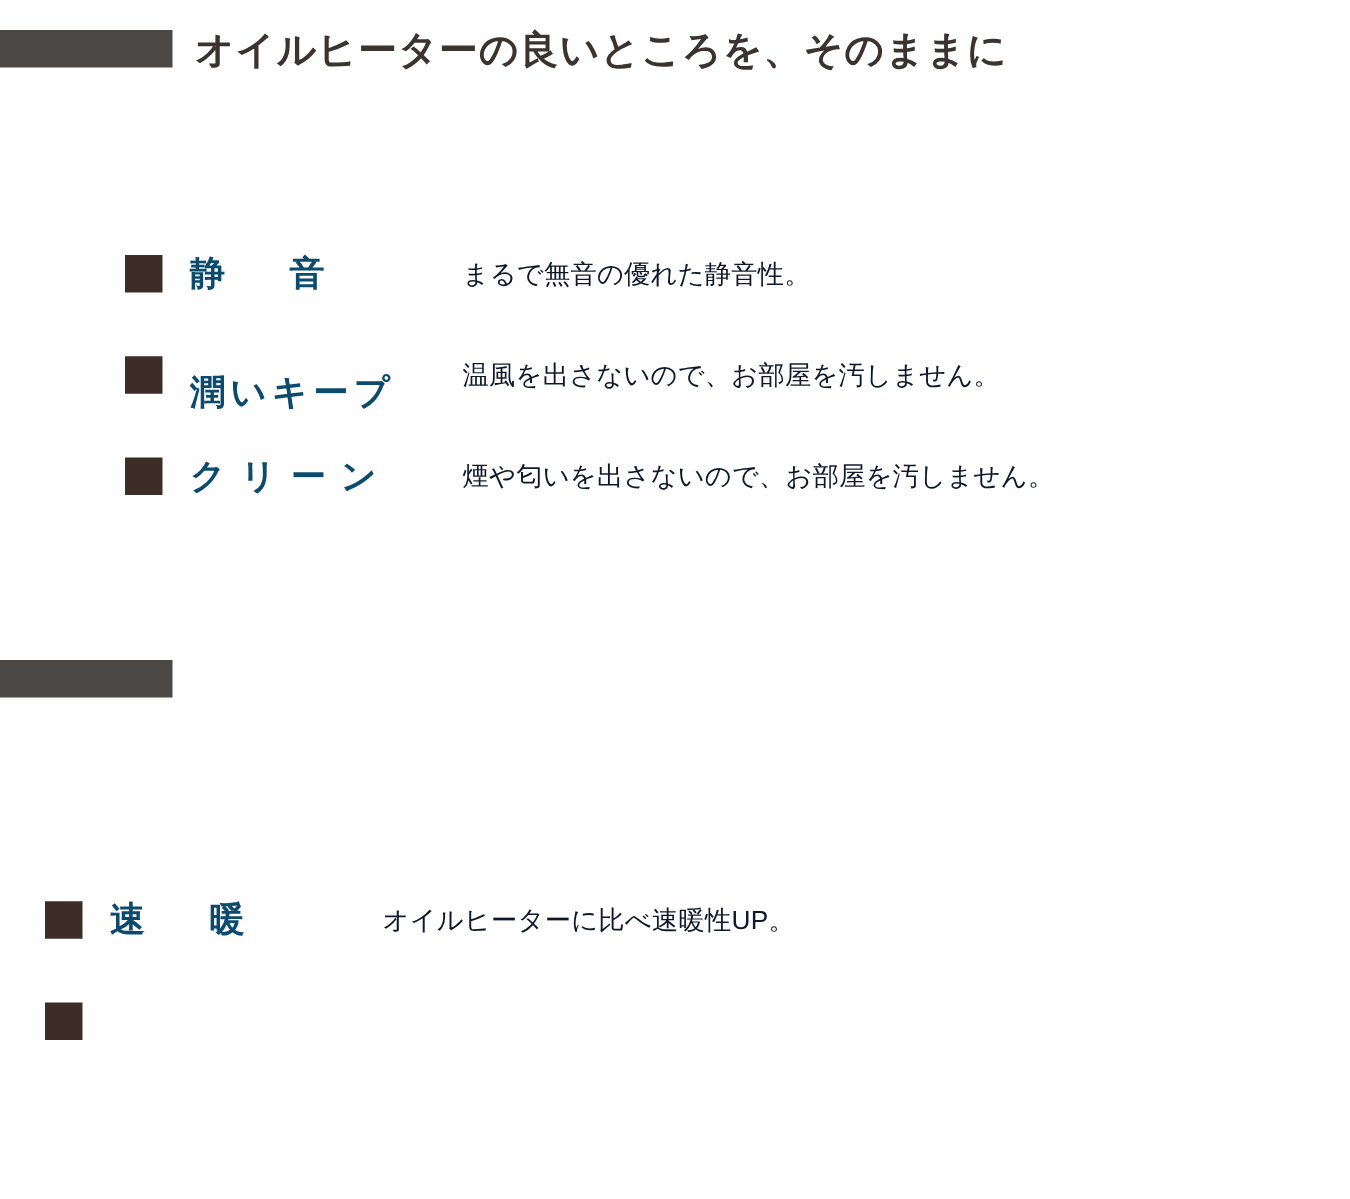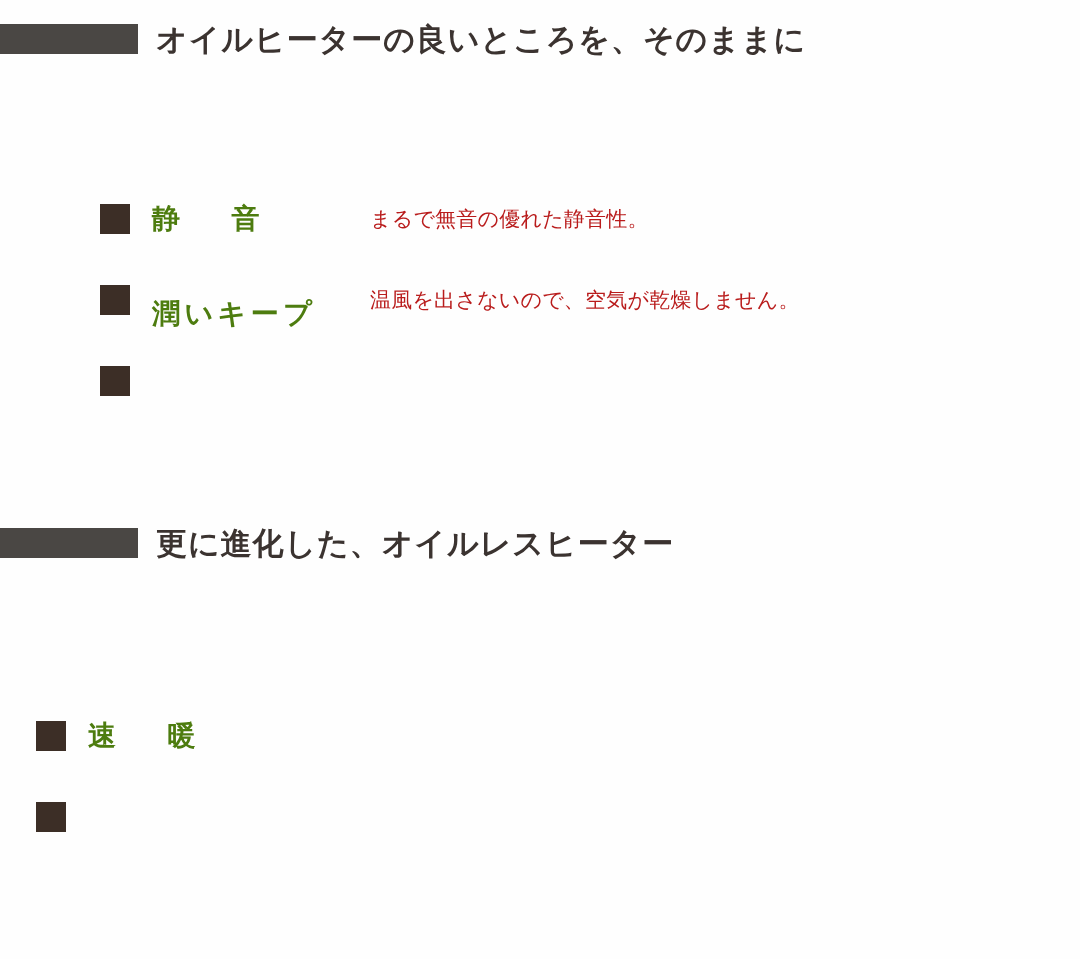--- a/index.html
+++ b/index.html
@@ -70,34 +70,34 @@
     height: 30px;
     background: #3c2e26;
     flex: 0 0 auto;
   }
   .feature-title {
     width: 218px;
     flex: 0 0 auto;
     margin-left: 22px;
     font-size: 28px;
     font-weight: 700;
-    color: #4d7c0f;
+    color: #0c4a6e;
     letter-spacing: 0.02em;
     white-space: nowrap;
   }
   .feature-title.wide-space {
     letter-spacing: 0.42em;
   }
   .feature-title.mid-space {
     letter-spacing: 0.16em;
     margin-top: 28px;
   }
   .feature-desc {
     font-size: 21px;
-    color: #b91c1c;
+    color: #0f172a;
     letter-spacing: 0.01em;
     white-space: nowrap;
     font-weight: 400;
   }
   .feature-desc sup {
     font-size: 12px;
     vertical-align: super;
     letter-spacing: 0;
   }
 </style>
@@ -116,41 +116,43 @@
 
       <div class="feature">
         <div class="feature-square"></div>
         <div class="feature-title wide-space">静　音</div>
         <div class="feature-desc">まるで無音の優れた静音性。</div>
       </div>
 
       <div class="feature">
         <div class="feature-square"></div>
         <div class="feature-title mid-space">潤いキープ</div>
-        <div class="feature-desc">温風を出さないので、空気が乾燥しません。</div>
+        <div class="feature-desc">温風を出さないので、お部屋を汚しません。</div>
       </div>
 
       <div class="feature">
         <div class="feature-square"></div>
+        <div class="feature-title wide-space">クリーン</div>
+        <div class="feature-desc">煙や匂いを出さないので、お部屋を汚しません。</div>
       </div>
 
     </div>
   </div>
 
   <div class="section section-2">
     <div class="heading-row">
       <div class="heading-bar"></div>
-      <div class="heading-text">更に進化した、オイルレスヒーター</div>
     </div>
 
     <div class="features second">
 
       <div class="feature">
         <div class="feature-square"></div>
         <div class="feature-title wide-space">速　暖</div>
+        <div class="feature-desc">オイルヒーターに比べ速暖性UP。</div>
       </div>
 
 
       <div class="feature">
         <div class="feature-square"></div>
       </div>
 
     </div>
   </div>
 

